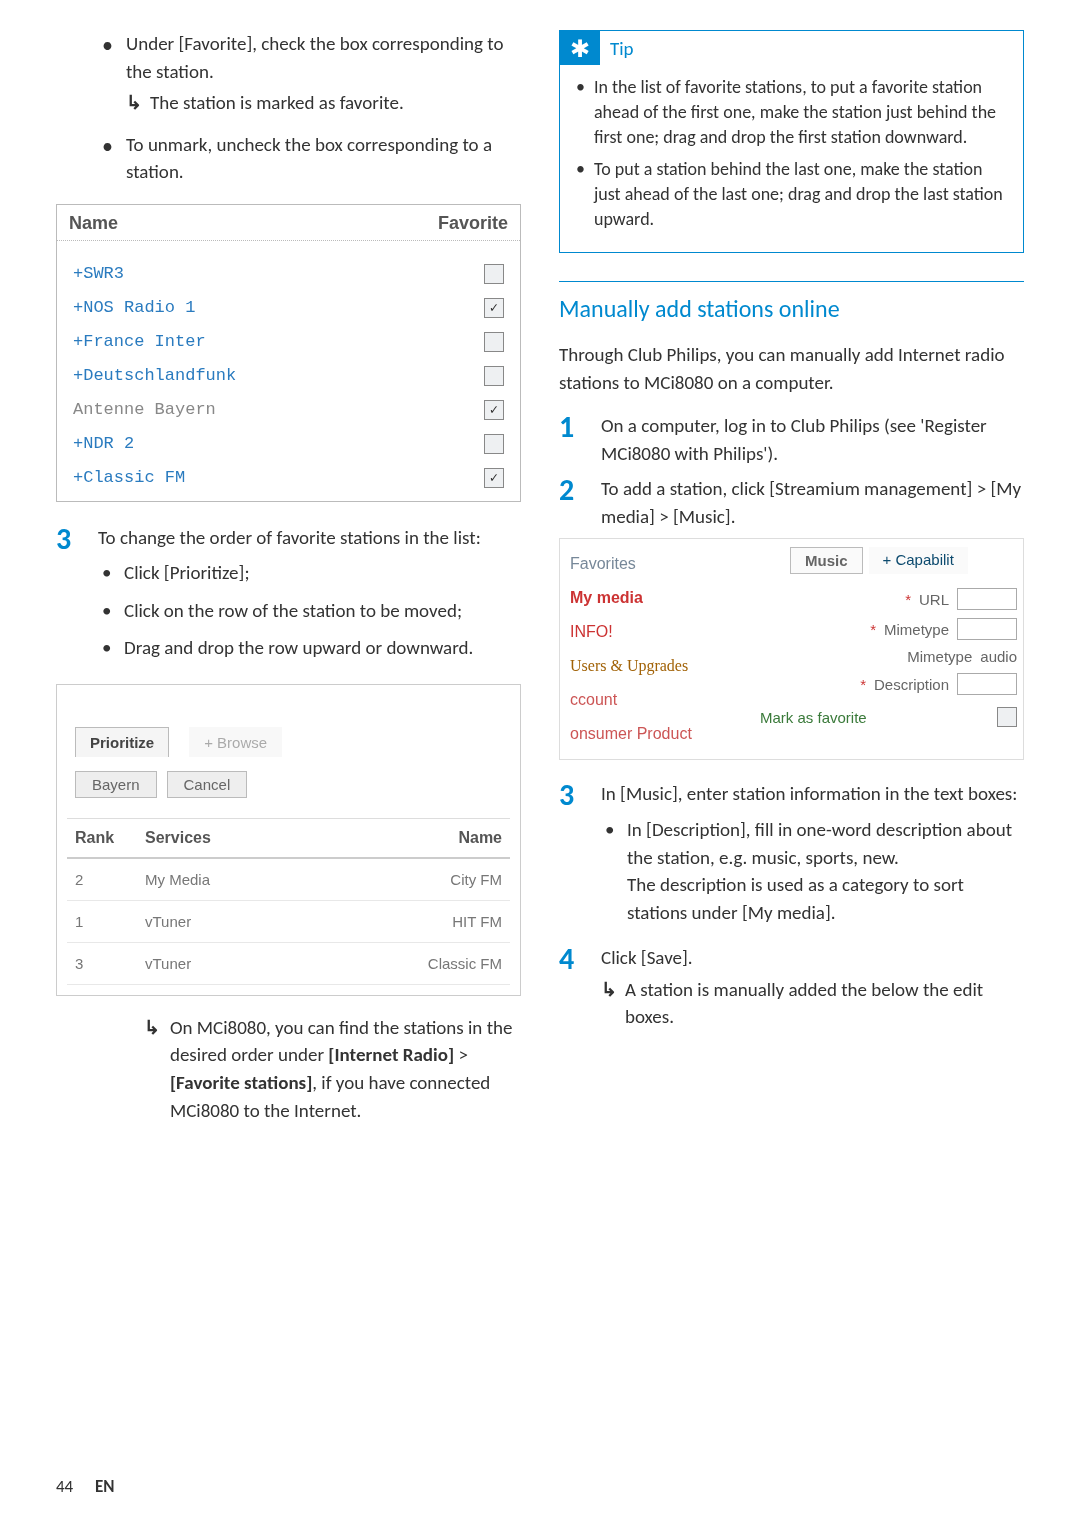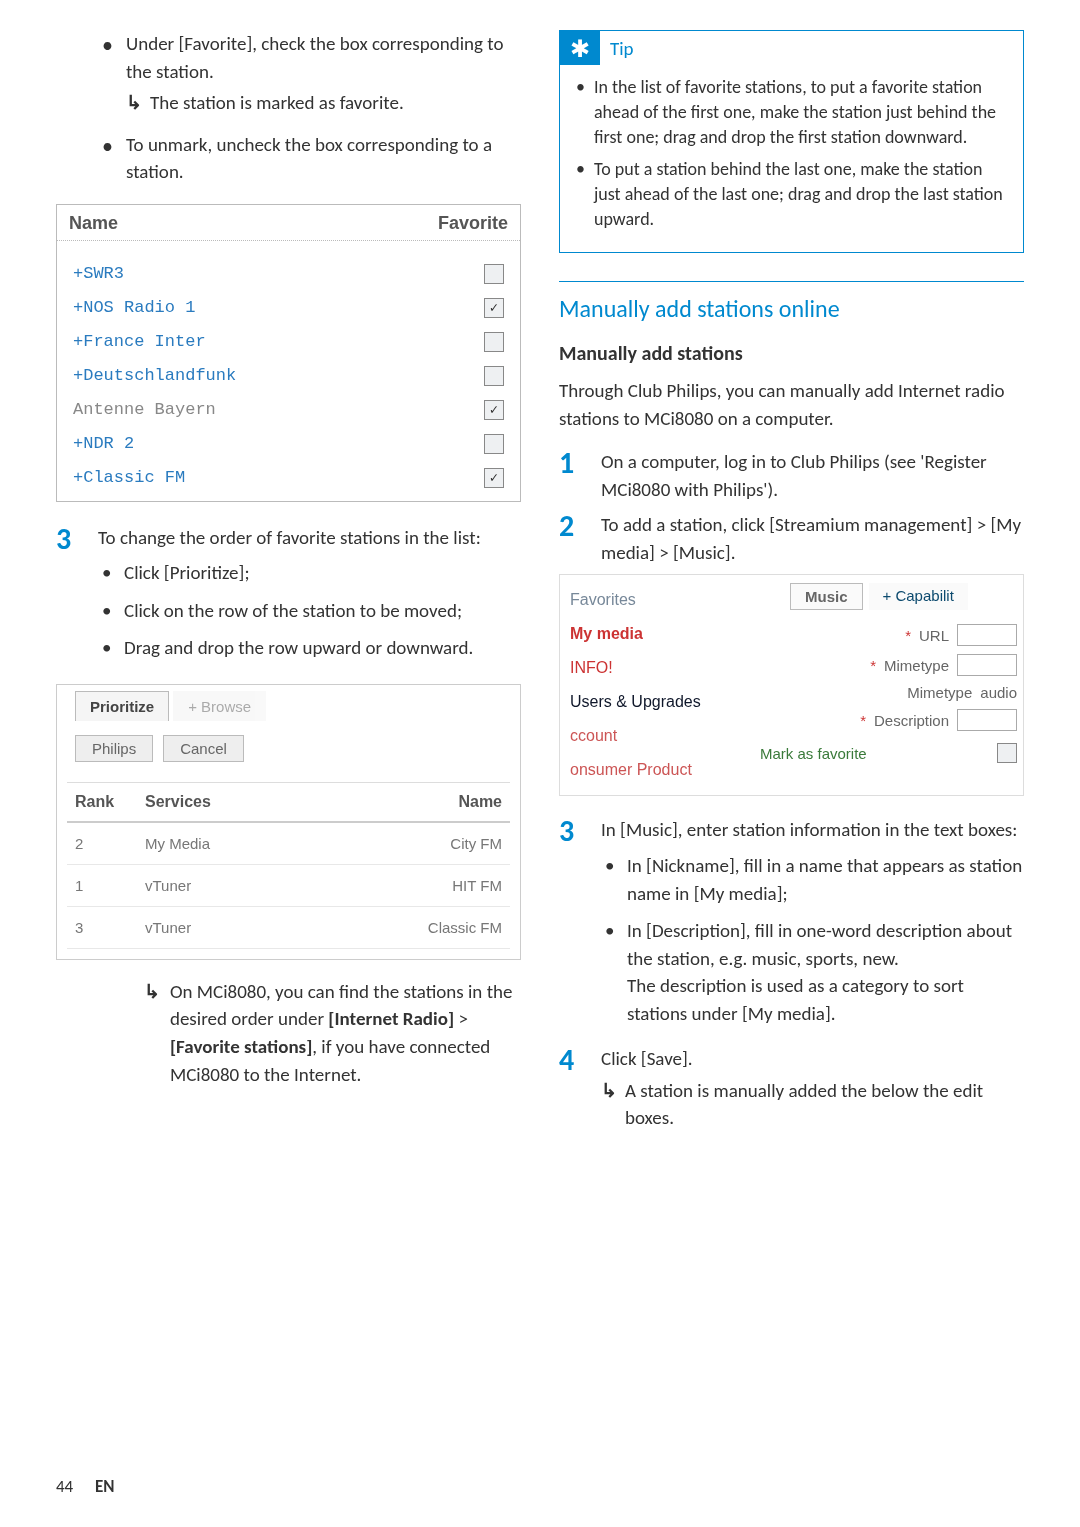--- a/index.html
+++ b/index.html
@@ -34,21 +34,21 @@
   .fav-row .nm { color:#2a7bbf; }
   .fav-row .nm.gray { color:#888; }
   .chk { width:20px; height:20px; border:1px solid #888; background:#eef0f2; display:inline-flex; align-items:center; justify-content:center; font-size:14px; color:#333; }
   .step { display:flex; gap:16px; margin-bottom:8px; }
   .step-num { color:#0089cf; font-size:30px; font-weight:bold; line-height:1; width:26px; flex-shrink:0; }
   .step-body { font-size:19px; line-height:1.45; flex:1; }
   .sub-bullets { list-style:none; padding-left:26px; margin-top:8px; }
   .sub-bullets > li { position:relative; margin-bottom:10px; font-size:19px; line-height:1.45; }
   .sub-bullets > li::before { content:"•"; position:absolute; left:-22px; top:0; }
   .prio-shot { border:1px solid #ccc; margin:12px 0 18px 0; padding:6px 0 0 0; font-family: Verdana, Arial, sans-serif;}
-  .prio-tabs { display:flex; gap:4px; padding-left:18px; }
+  .prio-tabs { display:flex; gap:20px; padding-left:18px;margin-top:36px; }
   .prio-tab { border:1px solid #bbb; border-bottom:none; padding:6px 14px; font-size:15px; font-weight:bold; background:#f5f5f5; color:#444;}
   .prio-tab.ghost { opacity:.6; font-weight:normal; color:#737373; border-color:transparent; }
   .prio-btns { display:flex; gap:10px; padding:14px 18px; }
   .pbtn { border:1px solid #bbb; padding:4px 16px; font-size:15px; background:#eee; color:#666;}
   .prio-table { border-top:1px solid #ddd; margin:6px 10px 10px 10px; }
   .prio-head, .prio-row { display:flex; }
   .prio-head > div { font-weight:bold; color:#555; font-size:16px; padding:10px 8px; border-bottom:2px solid #ccc; }
   .prio-row > div { font-size:15px; color:#777; padding:12px 8px; border-bottom:1px solid #e8e8e8; }
   .c-rank{width:70px;} .c-serv{flex:1;} .c-name{width:140px; text-align:right; padding-right:14px;}
   .result-block { padding-left:88px; font-size:19px; line-height:1.45; display:flex; gap:10px; }
@@ -60,21 +60,21 @@
   .tip-body { padding:10px 16px 14px 16px; }
   .tip-body ul { list-style:none; }
   .tip-body li { position:relative; padding-left:18px; font-size:18px; line-height:1.4; margin-bottom:6px;}
   .tip-body li::before { content:"•"; position:absolute; left:0; }
   h2.section { color:#0089cf; font-size:24px; font-weight:500; border-top:1px solid #0089cf; padding-top:12px; margin-bottom:18px; }
   h3.sub { font-size:20px; font-weight:600; color:#333; margin-bottom:12px; }
   .para { font-size:19px; line-height:1.45; margin-bottom:16px; }
   .club-shot { border:1px solid #ddd; display:flex; margin:8px 0 20px 0; font-family: Verdana, Arial, sans-serif;}
   .club-left { width:200px; padding:8px 10px; font-size:16px; }
   .club-left div { padding:8px 0; }
-  .cl-fav{color:#789;} .cl-my{color:#c33; font-weight:bold;} .cl-info{color:#c33;} .cl-uu{color:#0f172a;} .cl-acc{color:#c55;} .cl-con{color:#c55;}
+  .cl-fav{color:#789;} .cl-my{color:#c33; font-weight:bold;} .cl-info{color:#c33;} .cl-uu{color:#a16207;font-family:Liberation Serif, serif;} .cl-acc{color:#c55;} .cl-con{color:#c55;}
   .club-right { flex:1; padding:8px 0 8px 0; }
   .tabpair { display:flex; gap:6px; margin-bottom:10px; padding-left:30px;}
   .tabbox { border:1px solid #bbb; padding:4px 14px; font-size:15px; background:#fafafa; color:#666; font-weight:bold;}
   .tabbox.link { color:#0c4a6e; border:none; font-weight:normal;}
   .field-row { display:flex; justify-content:flex-end; align-items:center; gap:8px; padding:4px 6px 4px 0; font-size:15px; color:#666;}
   .field-row .ast{ color:#c33; }
   .field-row .fbox{ border:1px solid #aaa; width:60px; height:22px; background:#fff;}
   .field-row .ftext{ font-size:15px; color:#666;}
   .mark-row { display:flex; justify-content:space-between; gap:8px; align-items:center; padding:8px 6px 4px 0; font-size:15px; color:#3a7a3a;}
   .footer { position:absolute; bottom:30px; left:56px; font-size:17px; color:#333; }
@@ -147,21 +147,21 @@
           </ul>
       </div>
     </div>
 
     <div class="prio-shot">
       <div class="prio-tabs">
         <div class="prio-tab">Prioritize</div>
         <div class="prio-tab ghost">+ Browse</div>
       </div>
       <div class="prio-btns">
-        <div class="pbtn">Philips</div>
+        <div class="pbtn">Bayern</div>
         <div class="pbtn">Cancel</div>
       </div>
       <div class="prio-table">
         <div class="prio-head">
           <div class="c-rank">Rank</div>
           <div class="c-serv">Services</div>
           <div class="c-name">Name</div>
         </div>
         <div id="prio-rows">
             <div class="prio-row">
@@ -200,21 +200,20 @@
       </div>
       <div class="tip-body">
           <ul id="tip-list">
             <li>In the list of favorite stations, to put a favorite station ahead of the first one, make the station just behind the first one; drag and drop the first station downward.</li>
             <li>To put a station behind the last one, make the station just ahead of the last one; drag and drop the last station upward.</li>
           </ul>
         </div>
     </div>
 
     <h2 class="section">Manually add stations online</h2>
-    <h3 class="sub">Manually add stations</h3>
     <p class="para">Through Club Philips, you can manually add Internet radio stations to MCi8080 on a computer.</p>
 
     <div class="step">
       <div class="step-num">1</div>
       <div class="step-body">On a computer, log in to Club Philips (see 'Register MCi8080 with Philips').</div>
     </div>
 
     <div class="step">
       <div class="step-num">2</div>
       <div class="step-body">To add a station, click [Streamium management] &gt; [My media] &gt; [Music].</div>
@@ -258,21 +257,20 @@
             <span class="chk"></span>
           </div>
       </div>
     </div>
 
     <div class="step">
       <div class="step-num">3</div>
       <div class="step-body">
         <span>In [Music], enter station information in the text boxes:</span>
         <ul class="sub-bullets" id="rstep3-bullets">
-            <li style="white-space: pre-line;">In [Nickname], fill in a name that appears as station name in [My media];</li>
             <li style="white-space: pre-line;">In [Description], fill in one-word description about the station, e.g. music, sports, new.
 The description is used as a category to sort stations under [My media].</li>
           </ul>
       </div>
     </div>
 
     <div class="step">
       <div class="step-num">4</div>
       <div class="step-body">
         <span>Click [Save].</span>

